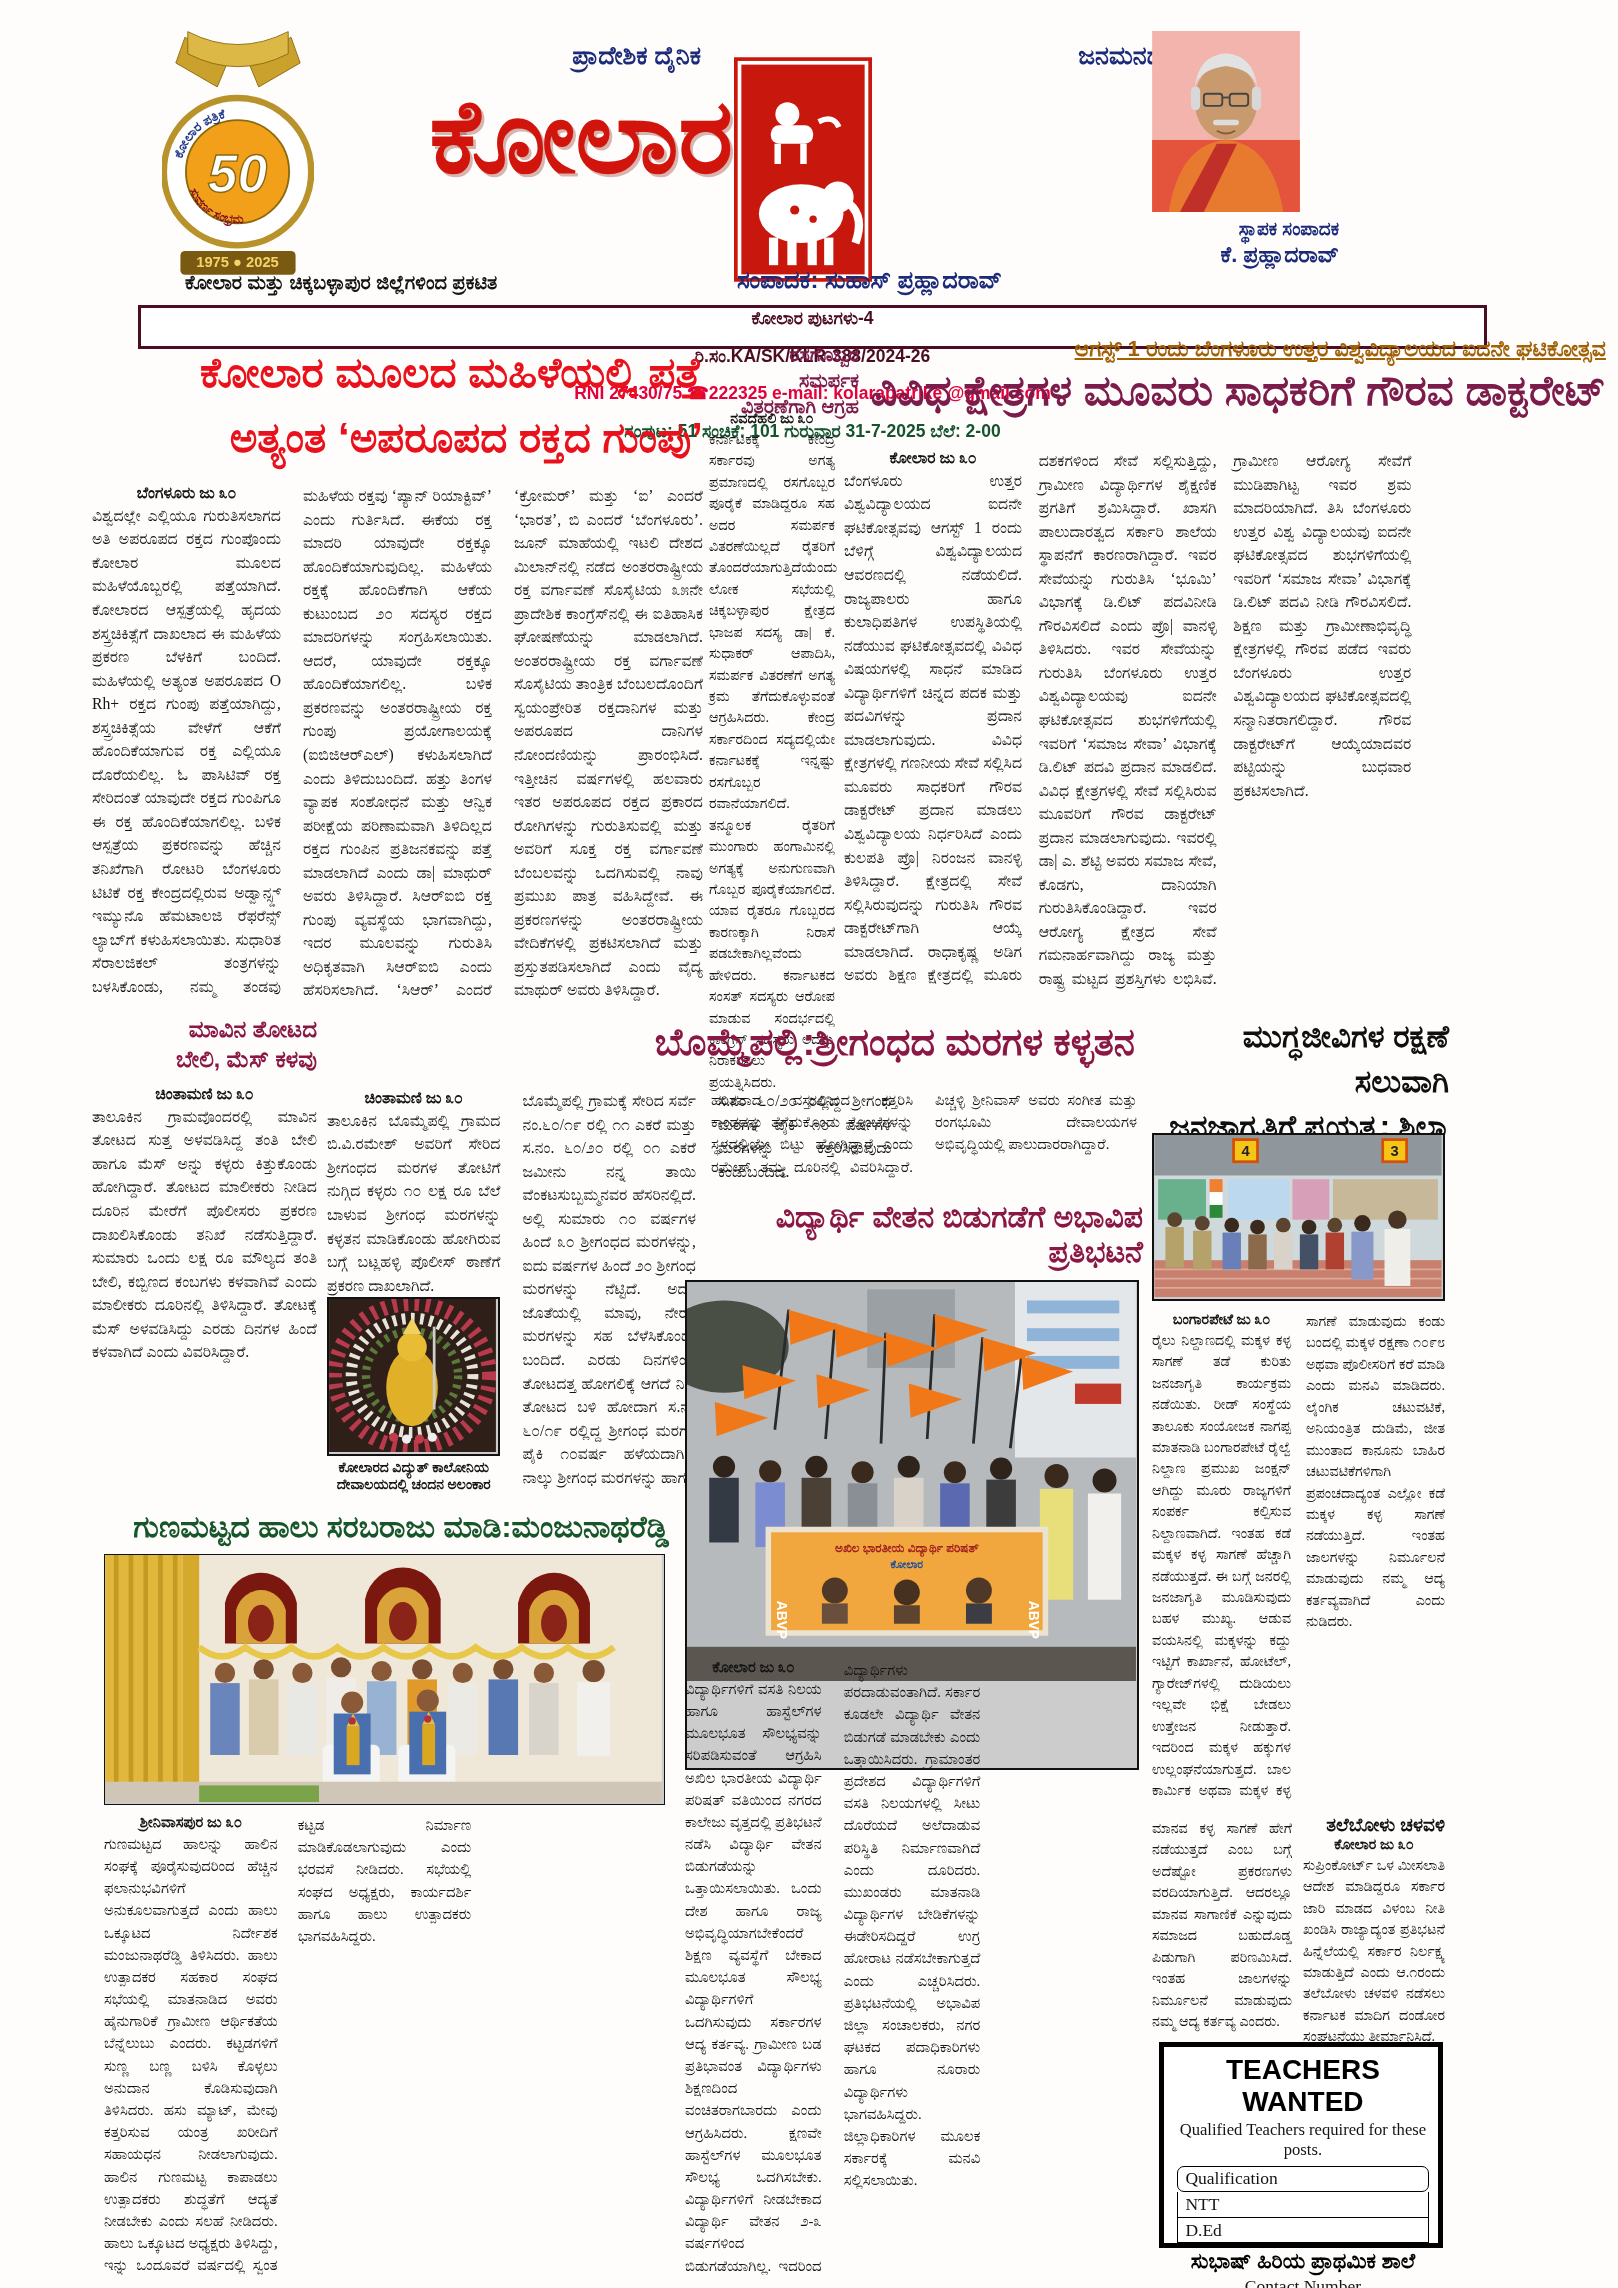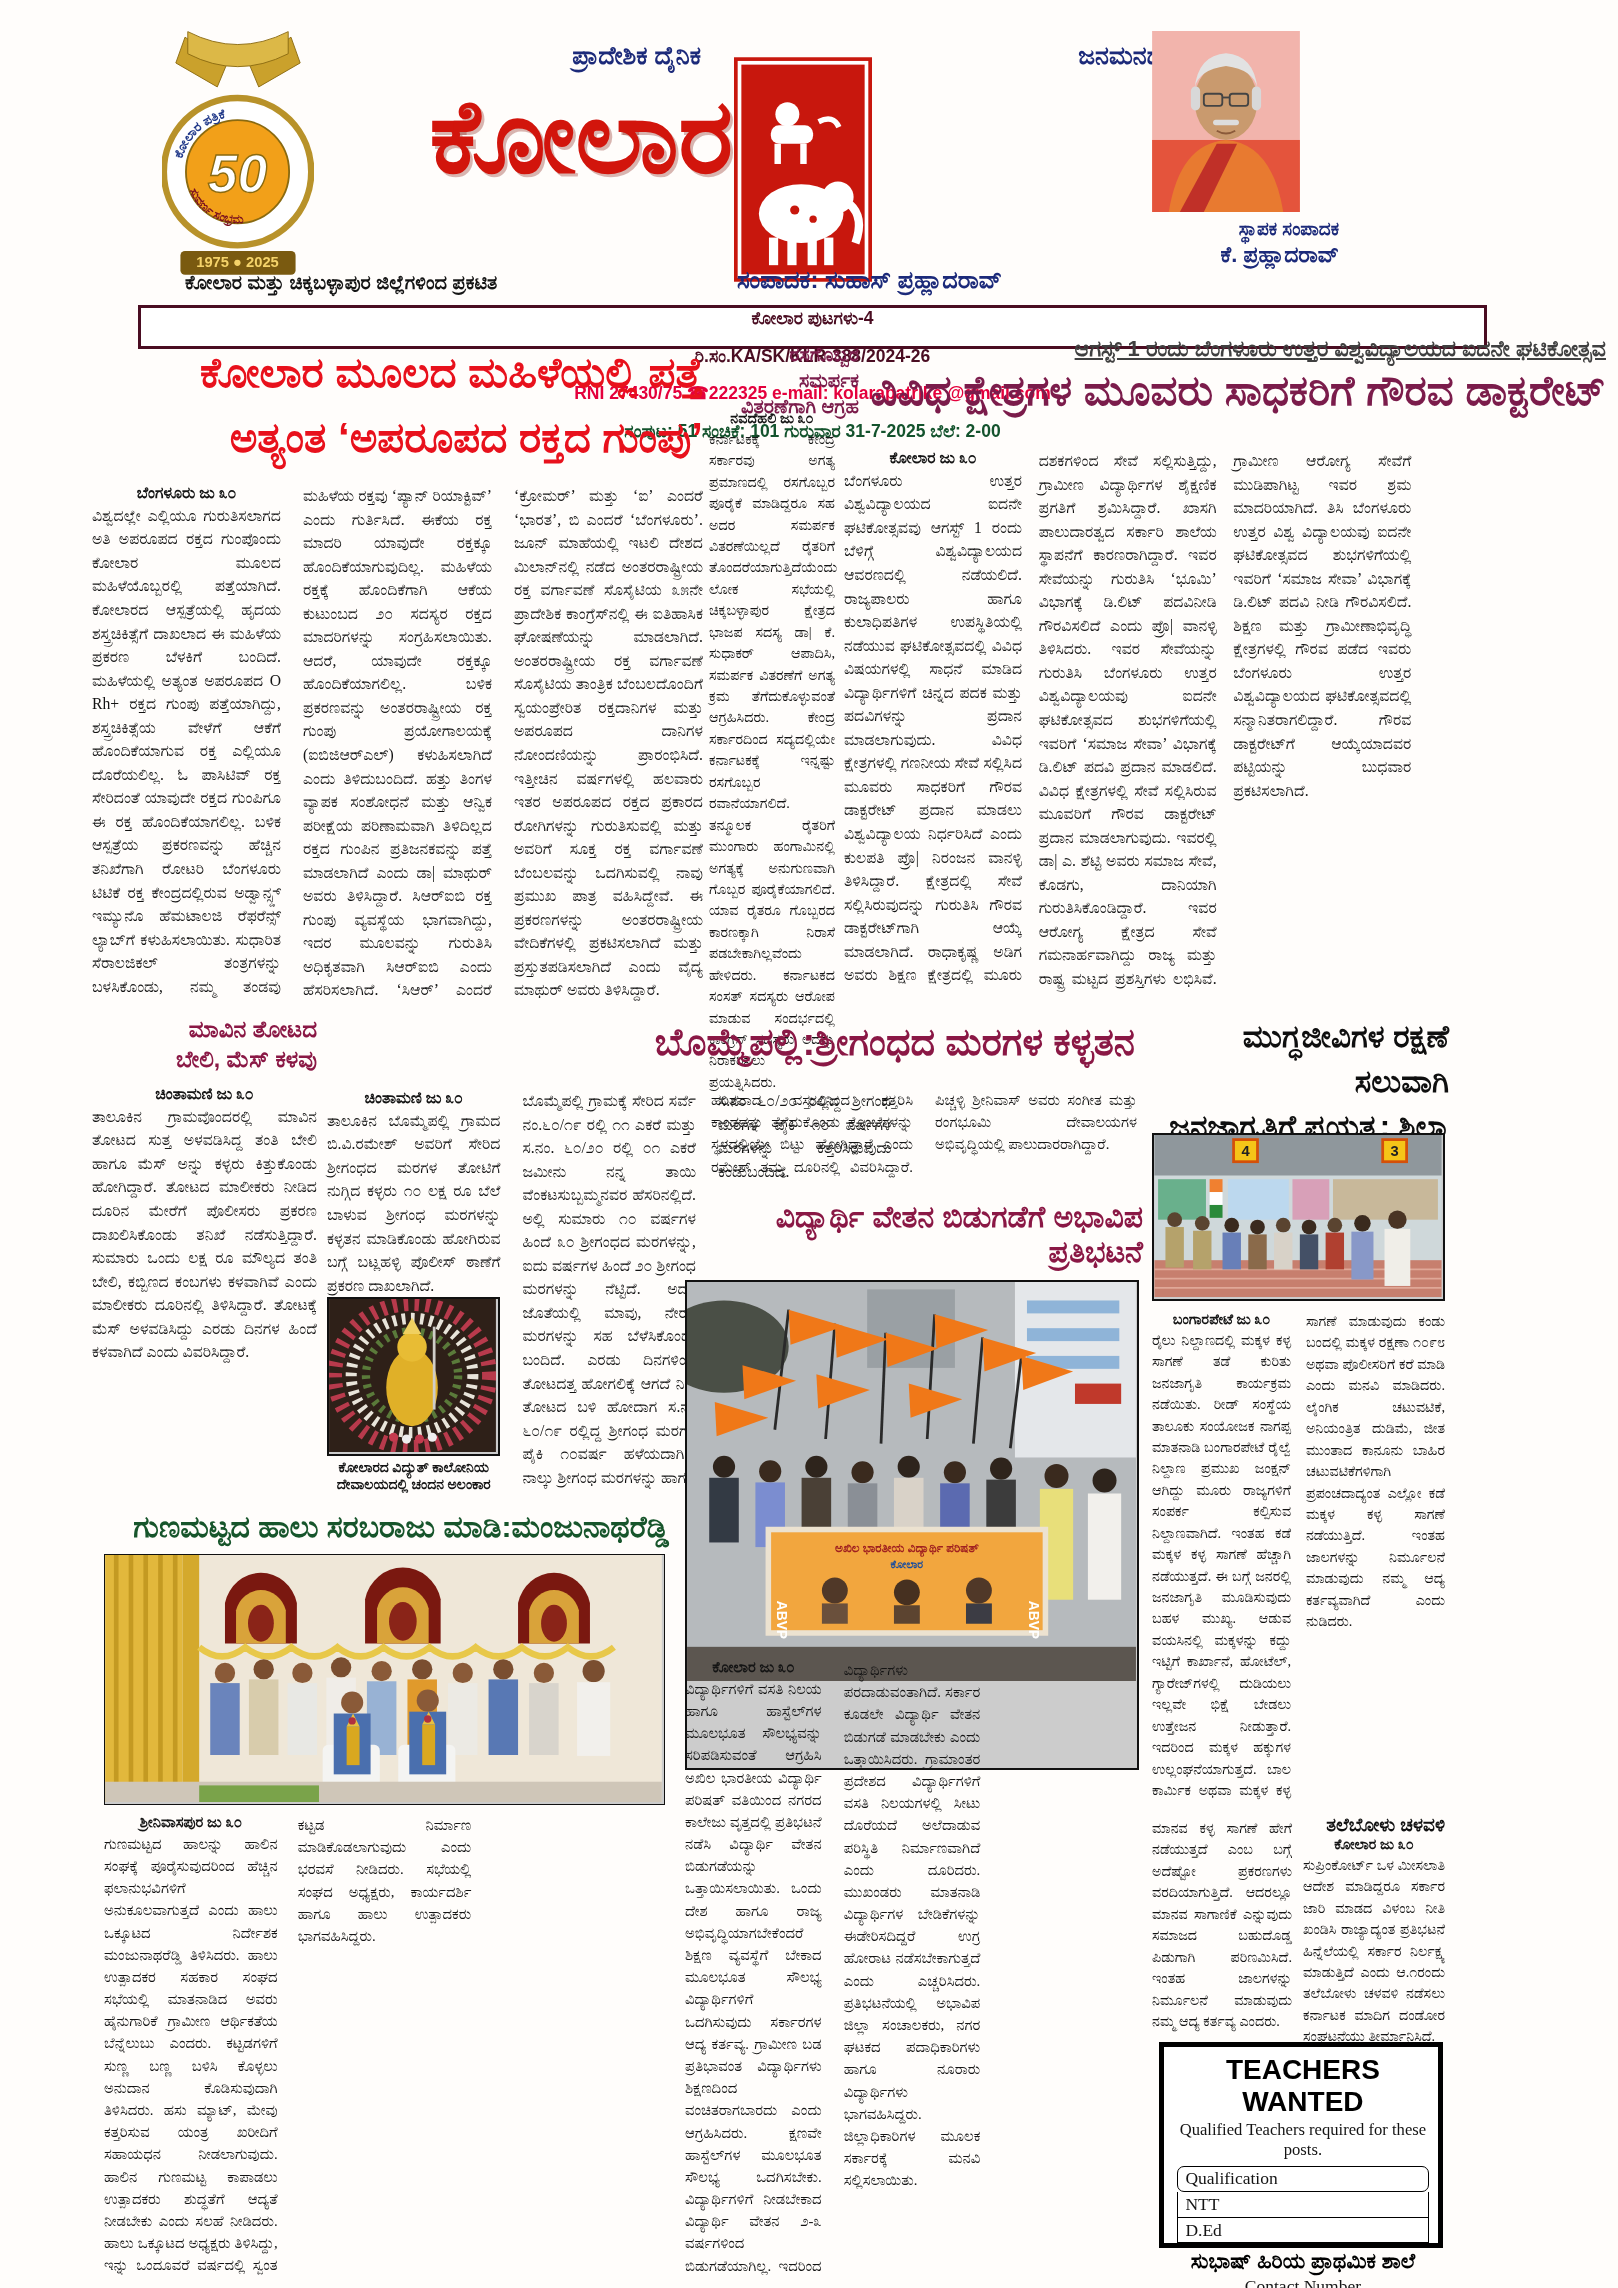--- a/index.html
+++ b/index.html
@@ -19,21 +19,21 @@
   .maroon{color:#7b1c4b;}
   .photo{border:2.8px solid #111;box-sizing:border-box;background:#ccc;}
   figure{margin:0;break-inside:avoid;}
   .figcap{font-size:14px;font-weight:bold;text-align:center;line-height:1.25;margin-top:2.8px;}
   .infobar{border:3.7px solid #4a0d22;display:flex;align-items:center;gap:16.6px;
            padding:0 11px;box-sizing:border-box;background:#fff;
            font-family:"Liberation Sans",sans-serif;font-weight:bold;font-size:17.5px;white-space:nowrap;flex-direction:column;}
   .adbox{border:5.5px solid #000;background:#fff;box-sizing:border-box;padding:7.4px 9.2px;text-align:center;}
   .adrow{border:1.8px solid #000;border-top:none;text-align:left;font-size:17.5px;padding:1.8px 7.4px;font-family:"Liberation Serif",serif;}
   .adrow.first{border-top:1.8px solid #000;border-radius:7px;}
-  .kicker{font-family:"Liberation Sans",sans-serif;font-weight:900;color:#404040;text-decoration:underline;}
+  .kicker{font-family:"Liberation Sans",sans-serif;font-weight:900;color:#a16207;text-decoration:underline;}
 </style>
 </head>
 <body>
 
 <div class="page">
 
   <div class="abs" style="left:162px;top:26px;width:152px;height:260px;">
     <svg width="152" height="260" viewBox="0 0 165 282">
       <path d="M25,12 L70,42 L60,66 L15,40 Z" fill="#caa12c" stroke="#8a6a10"></path>
       <path d="M140,12 L95,42 L105,66 L150,40 Z" fill="#caa12c" stroke="#8a6a10"></path>

